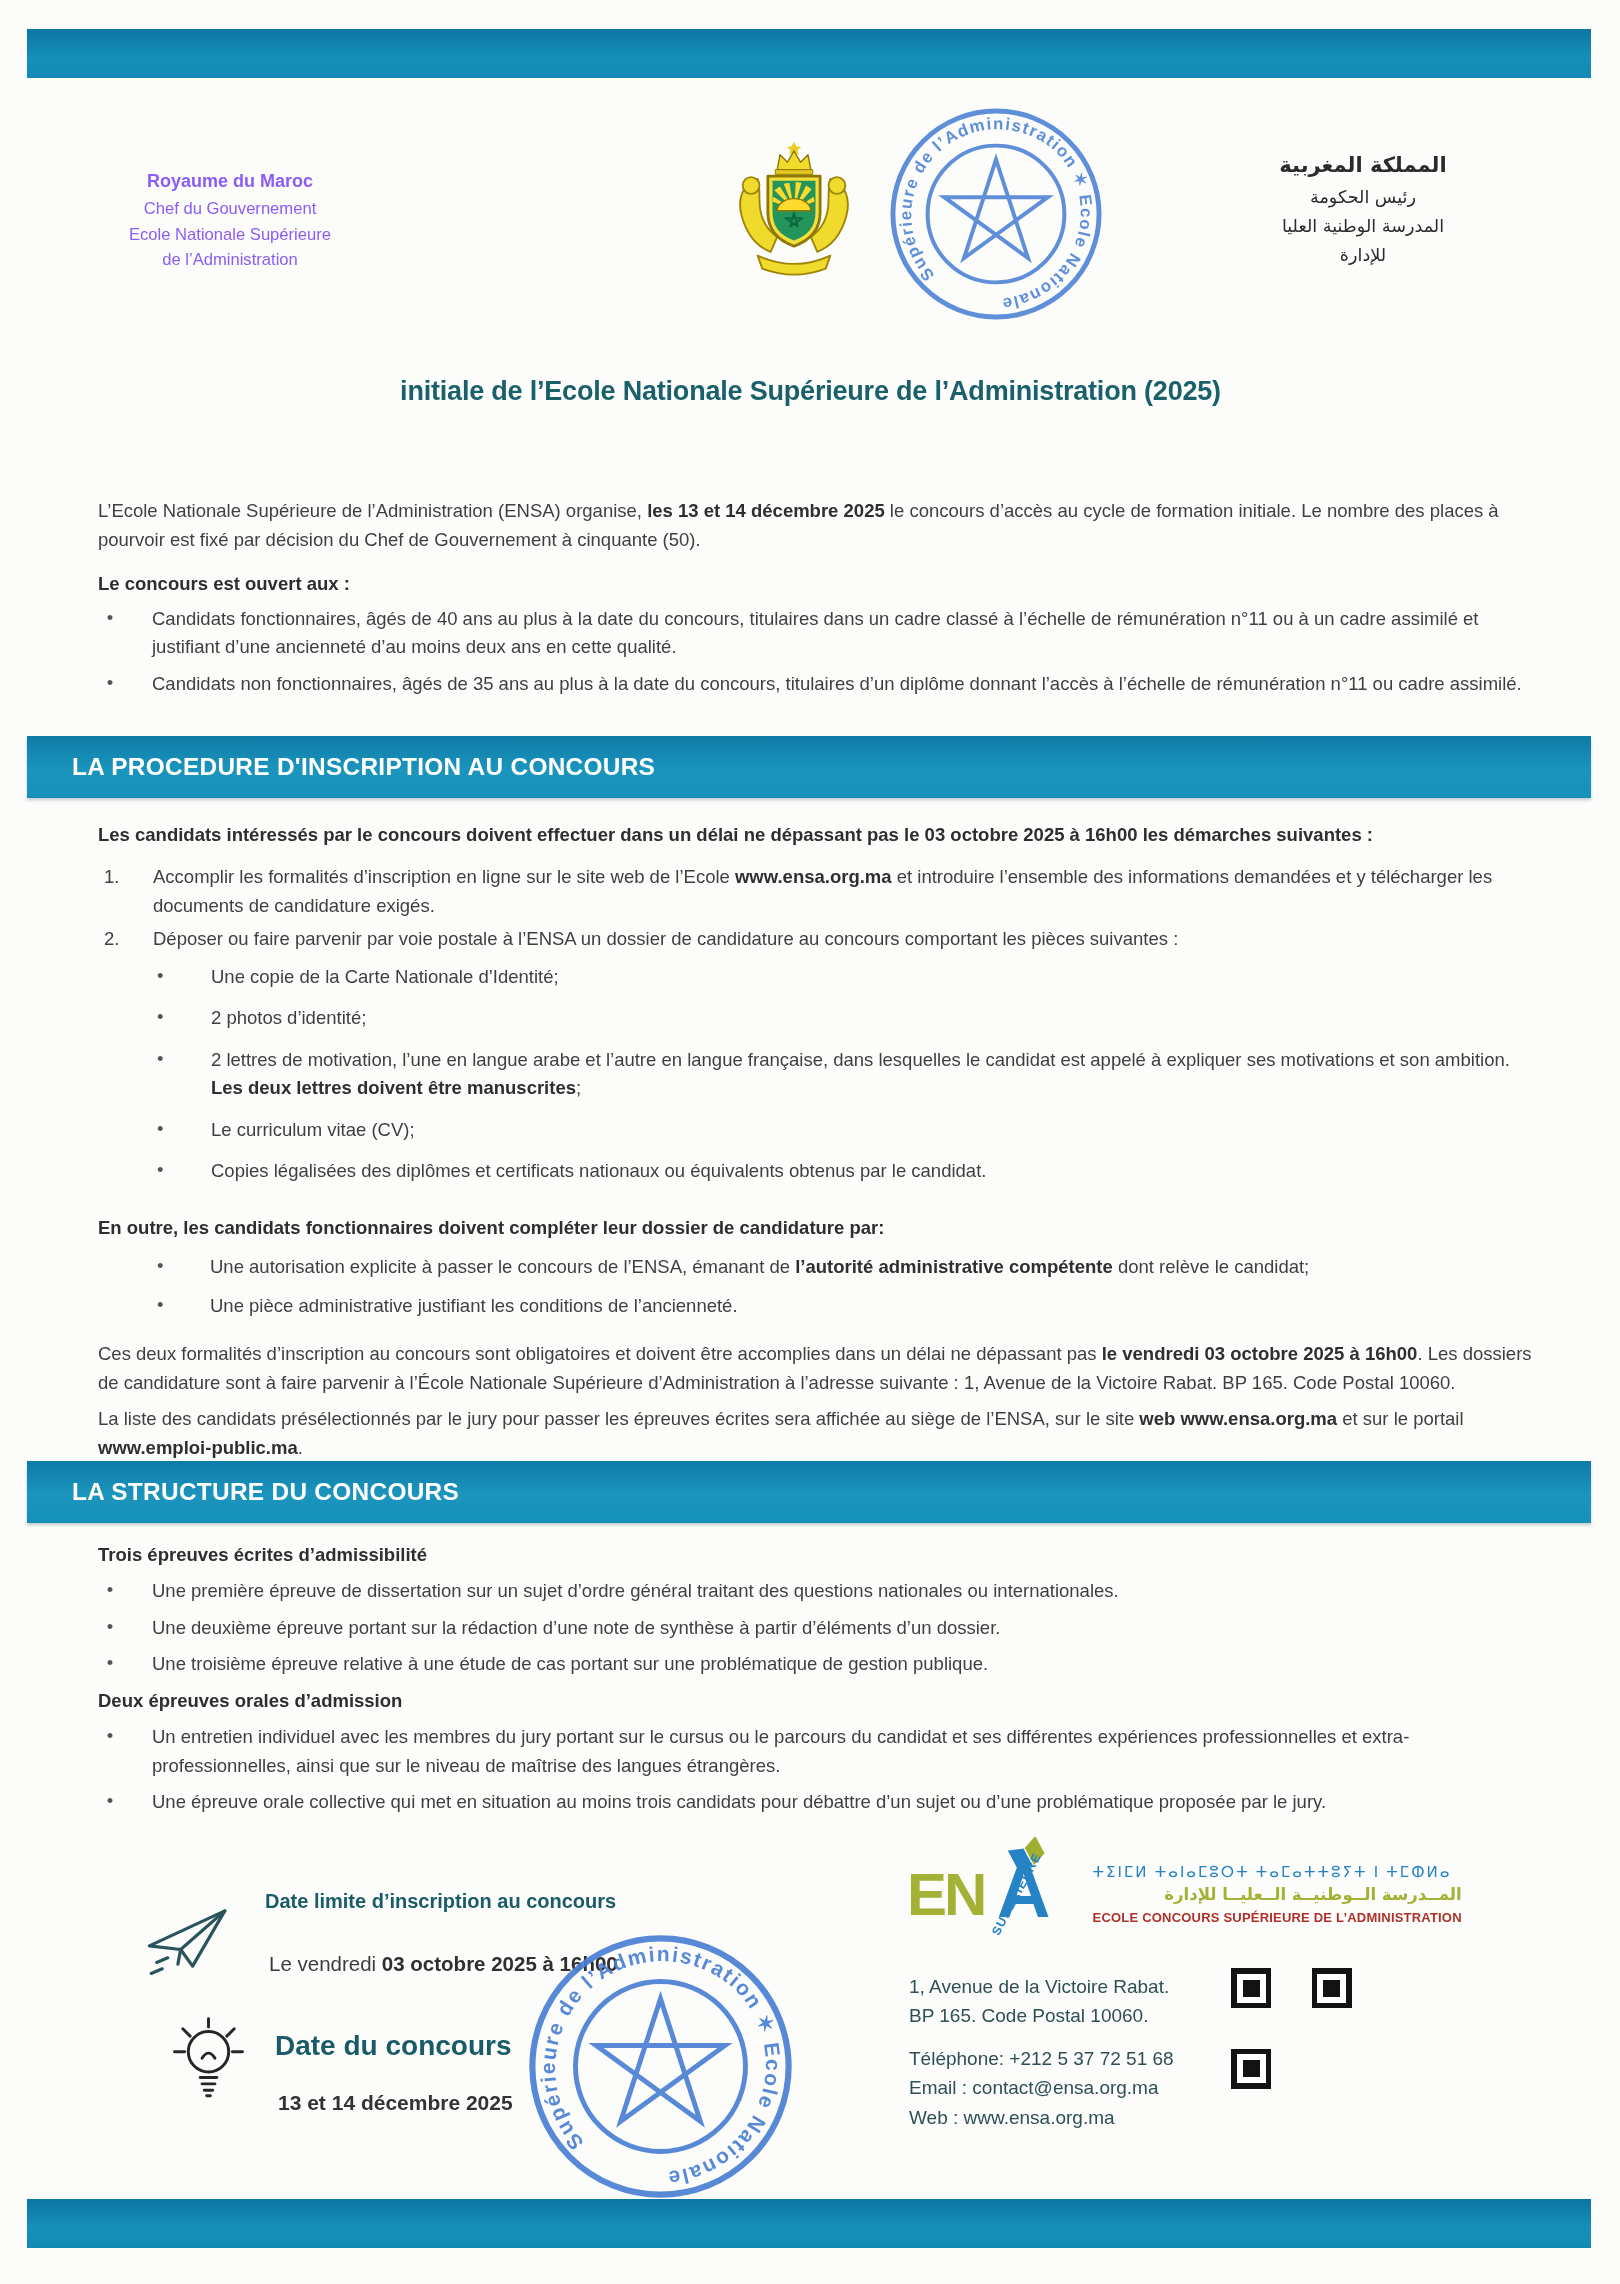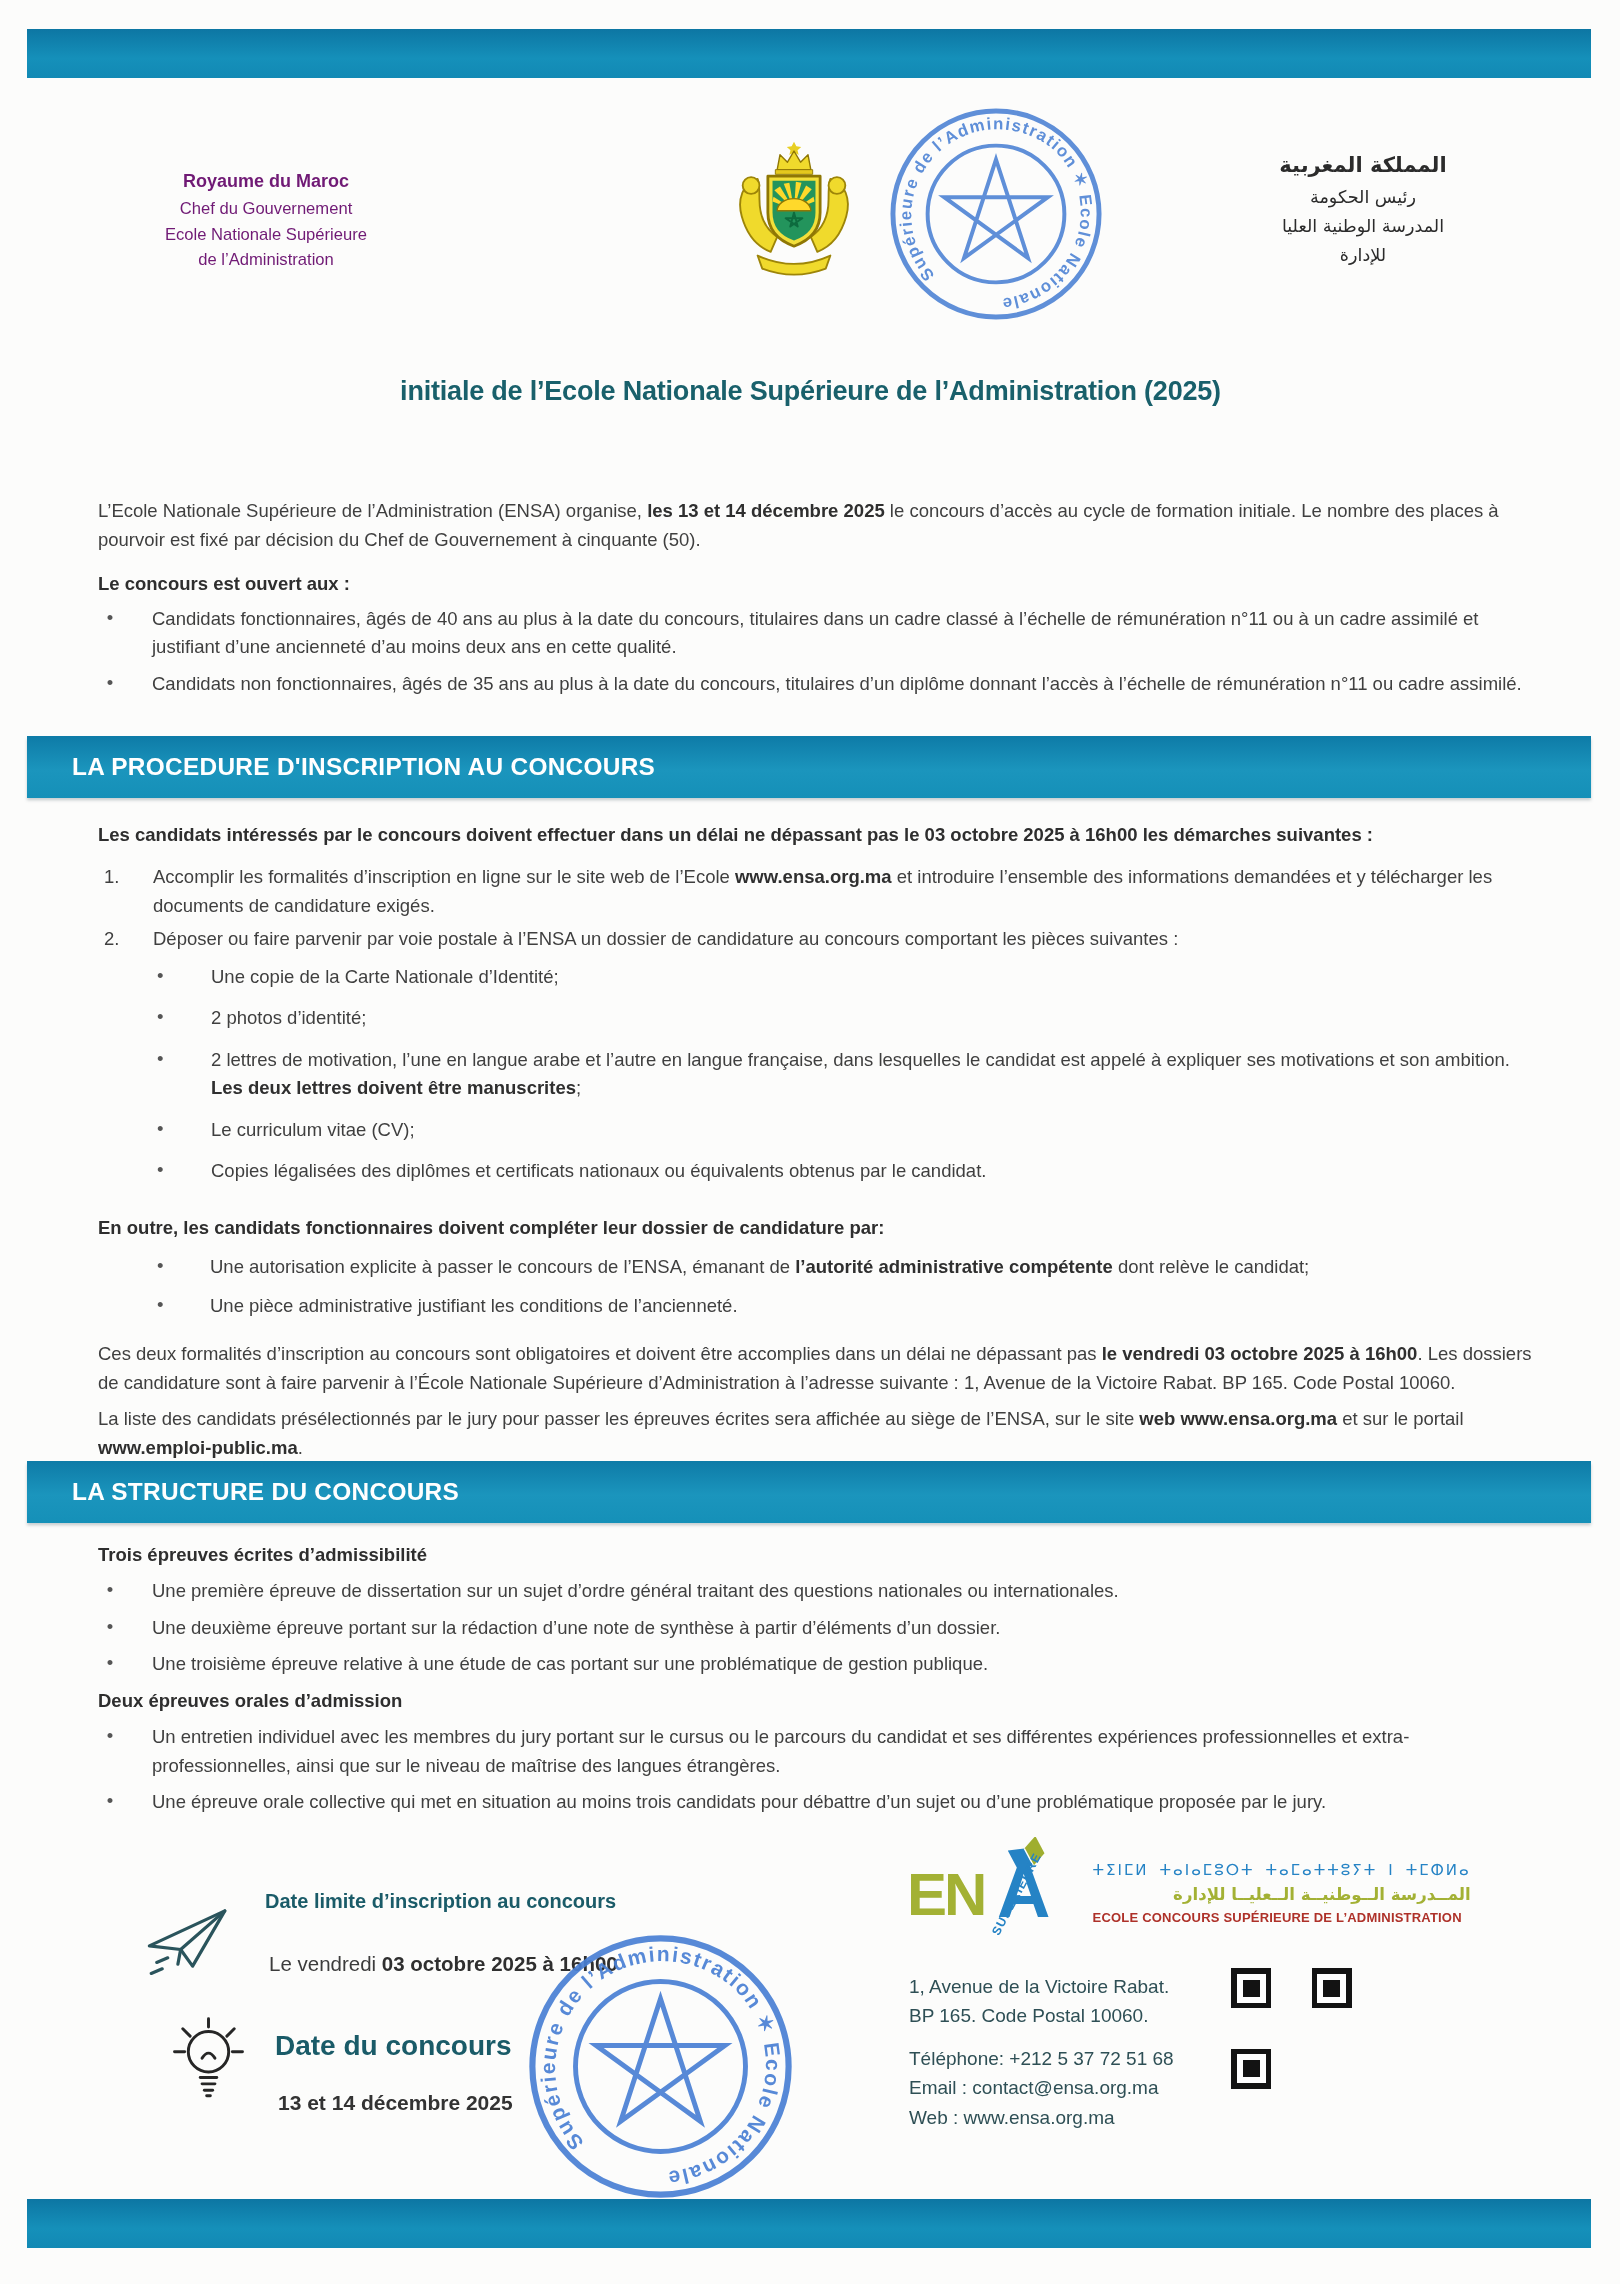--- a/index.html
+++ b/index.html
@@ -4,22 +4,22 @@
 <style>
   html,body{margin:0;padding:0;background:#e8e8e8;}
   .page{position:relative;width:1621px;height:2284px;background:#fcfcfb;margin:0 auto;
         font-family:"Liberation Sans",sans-serif;color:#3f3f3f;overflow:hidden;}
   .bar{position:absolute;left:27px;width:1564px;height:49px;
        background:linear-gradient(180deg,#0d76a3 0%,#1590ba 60%,#1289b4 100%);}
   .top-bar{top:29px;}
   .bottom-bar{top:2199px;}
 
   
-  .hdr-left{position:absolute;left:117px;top:168px;width:298px;text-align:center;
-            color:#701a75;font-size:16.6px;line-height:1.55;}
+  .hdr-left{position:absolute;left:81px;top:168px;width:298px;text-align:center;
+            color:#8b5cf6;font-size:16.6px;line-height:1.55;}
   .hdr-left .b1{font-weight:bold;font-size:18px;}
   .hdr-right{position:absolute;left:1202px;top:148px;width:322px;text-align:center;direction:rtl;
              font-family:"DejaVu Sans",sans-serif;color:#2b2b2b;font-size:17.6px;line-height:1.65;}
   .hdr-right .b1{font-weight:bold;font-size:21px;}
   .arms{position:absolute;left:724px;top:140px;width:140px;height:148px;}
   .stamp{opacity:.88;}
   .stamp-top{position:absolute;left:887px;top:105px;width:218px;height:218px;}
   .stamp-bottom{position:absolute;left:525px;top:1931px;width:271px;height:271px;opacity:.92;}
 
   .doc-title{position:absolute;top:371px;left:0;width:100%;text-align:center;
@@ -69,21 +69,21 @@
   .date-value{position:absolute;left:278px;top:2091px;font-size:21px;font-weight:bold;color:#333;}
 
   .ena-logo{position:absolute;left:907px;top:1849px;display:flex;}
   .ena-word{position:relative;width:168px;height:94px;}
   .ena-en{position:absolute;left:0;top:15.6px;font-size:60px;font-weight:bold;color:#a3b134;letter-spacing:-2.9px;line-height:1;}
   .ena-a{position:absolute;left:90px;top:5.9px;font-size:74px;font-weight:bold;color:#2583c5;line-height:1;}
   .ena-sup{position:absolute;left:82px;top:82px;font-size:12.2px;font-weight:bold;color:#2583c5;
            letter-spacing:1.2px;transform:rotate(-62deg);transform-origin:0 0;}
   .ena-book{position:absolute;left:101px;top:-11.7px;width:39px;height:35px;}
   .ena-text{margin-left:17.6px;padding-top:11.7px;line-height:1.5;}
-  .ena-tif{color:#2583c5;font-size:15px;letter-spacing:2px;font-family:Liberation Mono, monospace;}
+  .ena-tif{color:#2583c5;font-size:15px;letter-spacing:2px;font-family:Liberation Sans, sans-serif;}
   .ena-ar{color:#a3b134;font-size:16.6px;font-weight:bold;font-family:"DejaVu Sans",sans-serif;direction:rtl;}
   .ena-cap{color:#ae3129;font-size:13px;font-weight:bold;letter-spacing:0.2px;}
 
   .addr{position:absolute;left:909px;top:1972px;font-size:19px;color:#2e4f55;line-height:1.55;}
   .contact{position:absolute;left:909px;top:2044px;font-size:19px;color:#2e4f55;line-height:1.55;}
   .qr{position:absolute;left:1231px;top:1968px;width:121px;height:121px;}
 </style>
 </head>
 <body>
 

